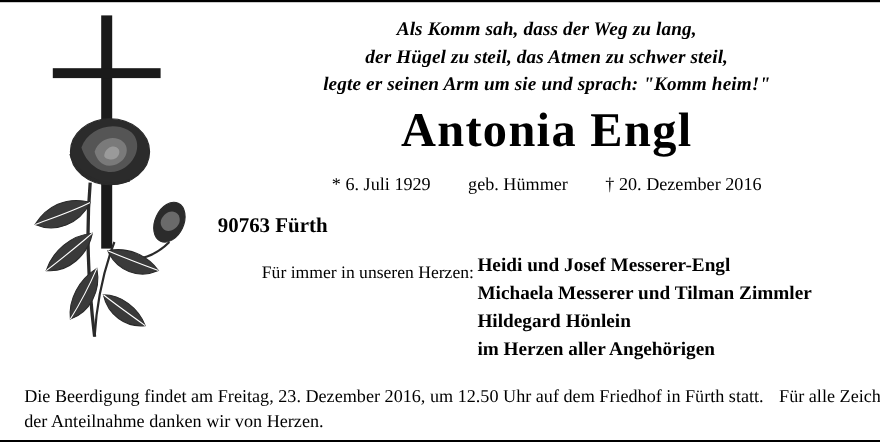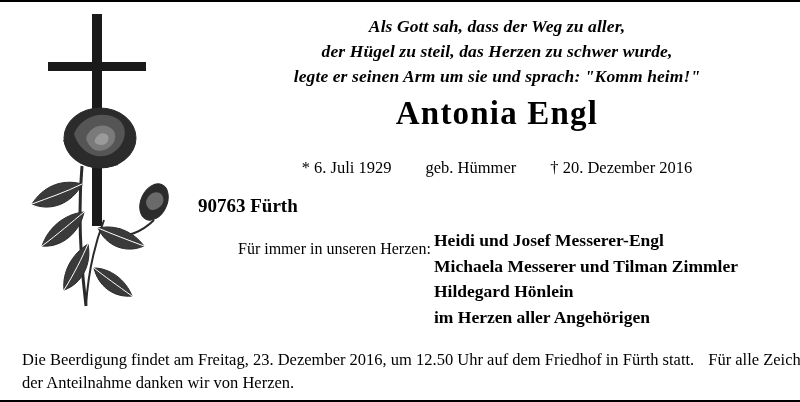--- a/index.html
+++ b/index.html
@@ -63,21 +63,21 @@
     letter-spacing: .1px;
   }
   .verse div { white-space: nowrap; }
 
   .name {
     position: absolute;
     left: 200px;
     top: 96px;
     width: 594px;
     text-align: center;
-    font-size: 33px;
+    font-size: 44px;
     font-weight: bold;
     letter-spacing: 1.2px;
     line-height: 1.05;
   }
   .dates {
     position: absolute;
     left: 200px;
     top: 158px;
     width: 594px;
     text-align: center;
@@ -166,22 +166,22 @@
         <path d="M56 284 C 66 268, 74 252, 80 238" fill="none" stroke="#ffffff" stroke-width="1"></path>
         <path d="M90 222 C 108 218, 126 226, 136 240 C 118 248, 98 240, 90 222 Z" fill="#3a3a3a" stroke-width="1"></path>
         <path d="M136 240 C 120 234, 104 228, 90 222" fill="none" stroke="#ffffff" stroke-width="1"></path>
         <path d="M86 262 C 102 262, 118 274, 124 290 C 106 292, 90 280, 86 262 Z" fill="#3a3a3a" stroke-width="1"></path>
         <path d="M124 290 C 110 280, 96 270, 86 262" fill="none" stroke="#ffffff" stroke-width="1"></path>
       </g>
     </svg>
   </div>
 
   <div class="verse">
-    <div>Als Gott sah, dass der Weg zu aller,</div>
-    <div>der Hügel zu steil, das Herzen zu schwer wurde,</div>
+    <div>Als Komm sah, dass der Weg zu lang,</div>
+    <div>der Hügel zu steil, das Atmen zu schwer steil,</div>
     <div>legte er seinen Arm um sie und sprach: "Komm heim!"</div>
   </div>
 
   <div class="name">Antonia Engl</div>
 
   <div class="dates">
     <span>* 6. Juli 1929</span><span class="gap1"></span><span>geb. Hümmer</span><span class="gap2"></span><span>† 20. Dezember 2016</span>
   </div>
 
   <div class="city">90763 Fürth</div>

